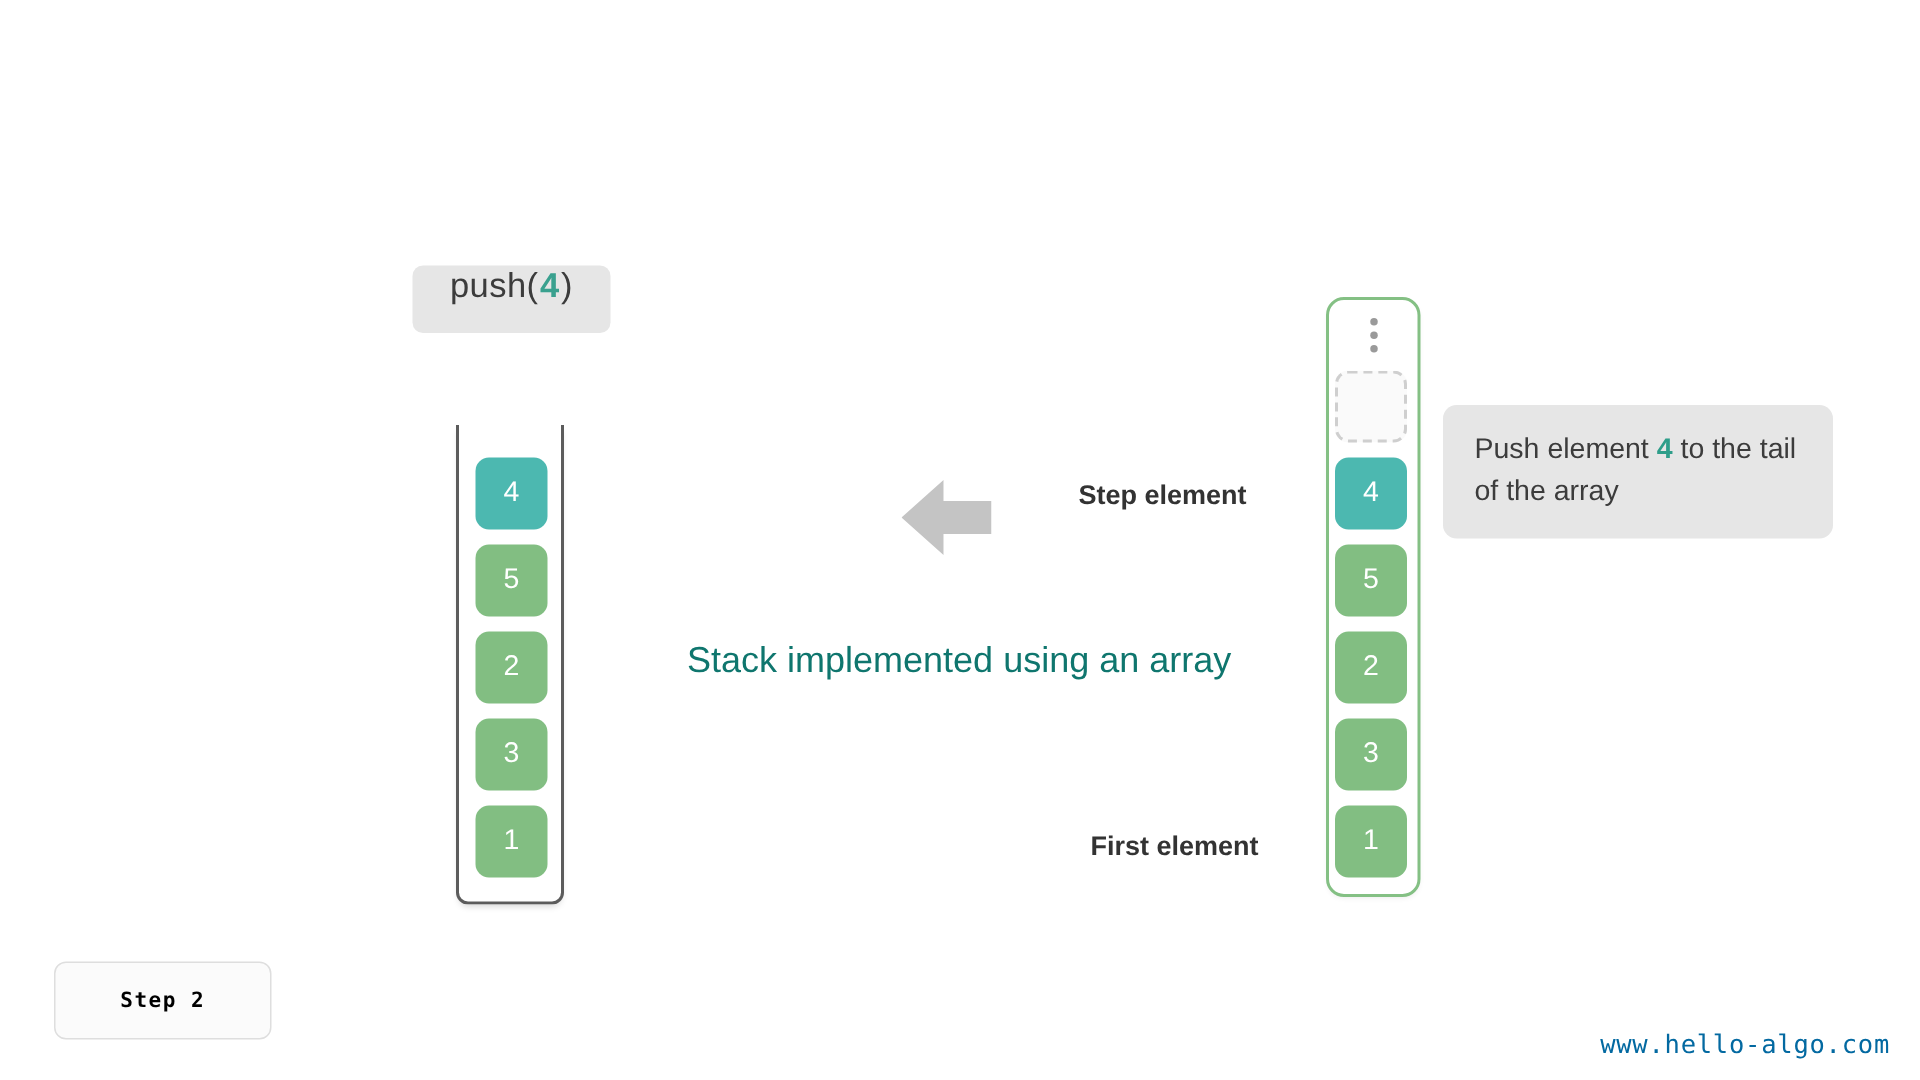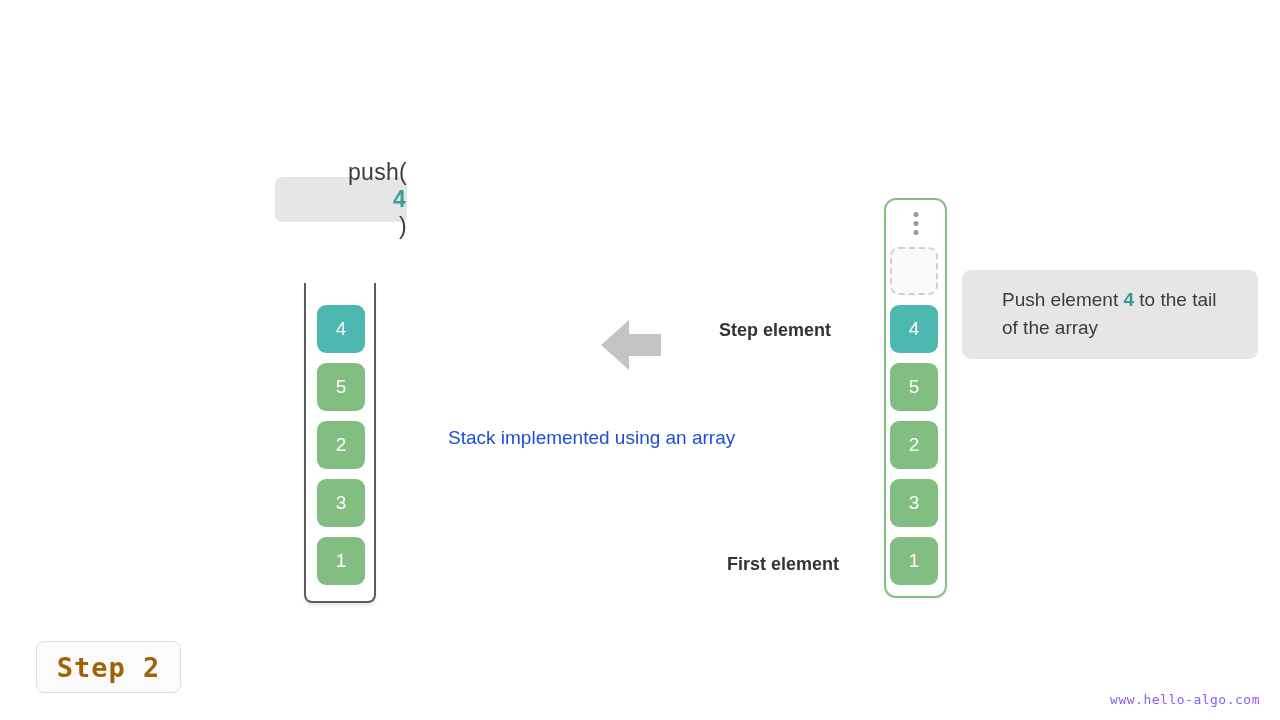--- a/index.html
+++ b/index.html
@@ -19,26 +19,25 @@
   
   .op-label {
     position: absolute;
     left: 275px;
     top: 177px;
     width: 132px;
     height: 45px;
     background: #e6e6e6;
     border-radius: 7px;
     display: flex;
-    align-items: flex-end;
+    align-items: flex-start;
     justify-content: center;
     font-size: 23px;
     color: #3c3c3c;
     letter-spacing: 0.3px;
-    flex-direction: column;
   }
   .op-label .val {
     color: #3aa18f;
     font-weight: 700;
     margin: 0 1px;
   }
 
   
   .stack-wrap {
     position: absolute;
@@ -113,24 +112,24 @@
     position: absolute;
     left: 727px;
     top: 554px;
     font-size: 18px;
     font-weight: 700;
     color: #333333;
     white-space: nowrap;
   }
   .caption {
     position: absolute;
-    left: 448px;
+    left: 458px;
     top: 427px;
-    font-size: 19px;
-    color: #1d4ed8;
+    font-size: 24px;
+    color: #0f766e;
     white-space: nowrap;
   }
 
   
   .array-wrap {
     position: absolute;
     left: 884px;
     top: 198px;
     width: 63px;
     height: 400px;
@@ -168,23 +167,23 @@
     display: flex;
     flex-direction: column;
     gap: 10px;
   }
 
   
   .note {
     position: absolute;
     left: 962px;
     top: 270px;
-    width: 296px;
-    box-sizing: border-box;
-    padding: 16px 22px 18px 40px;
+    width: 260px;
+    box-sizing: border-box;
+    padding: 16px 22px 18px 21px;
     background: #e6e6e6;
     border-radius: 9px;
     font-size: 19px;
     line-height: 1.45;
     color: #3c3c3c;
   }
   .note .val {
     color: #2f9e8a;
     font-weight: 700;
   }
@@ -197,34 +196,34 @@
     width: 145px;
     height: 52px;
     box-sizing: border-box;
     background: #fbfbfb;
     border: 1px solid #dedede;
     border-radius: 8px;
     display: flex;
     align-items: center;
     justify-content: center;
     font-family: "DejaVu Sans Mono", monospace;
-    font-size: 27px;
-    font-weight: 700;
-    color: #a16207;
+    font-size: 14px;
+    font-weight: 700;
+    color: #000000;
     letter-spacing: 1px;
   }
 
   
   .watermark {
     position: absolute;
     right: 20px;
     bottom: 13px;
     font-family: "DejaVu Sans Mono", monospace;
-    font-size: 13px;
-    color: #8b5cf6;
+    font-size: 17px;
+    color: #0369a1;
     letter-spacing: 0.5px;
     margin-left: 12px;
   }
 </style>
 </head>
 <body>
 
 <div class="op-label">
   <span>push(</span>
     <span class="val">4</span>

